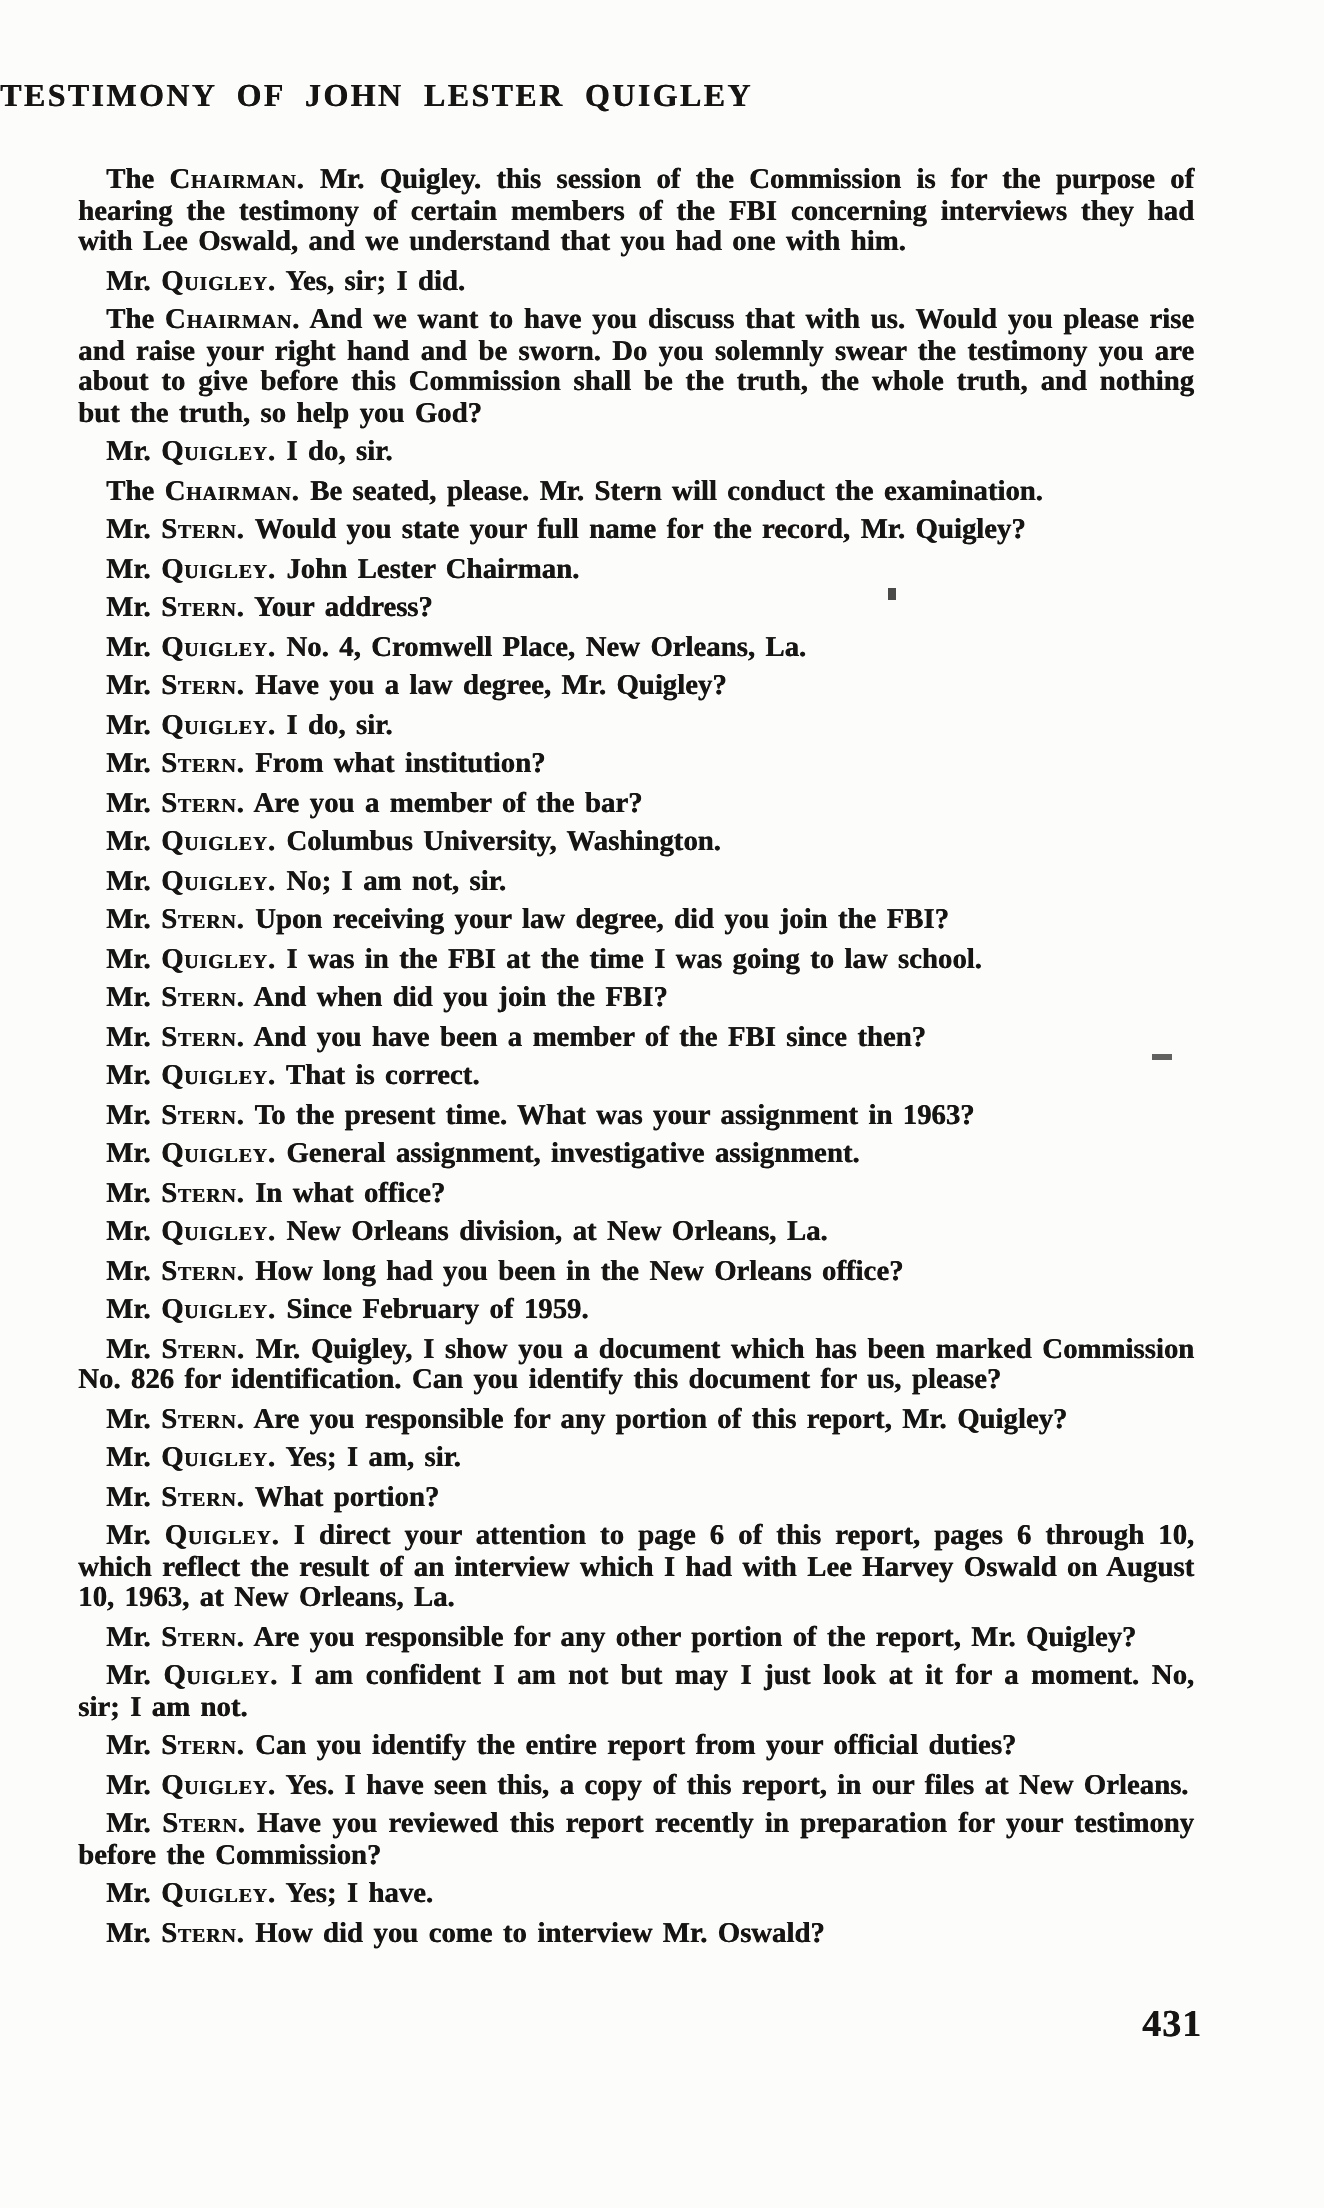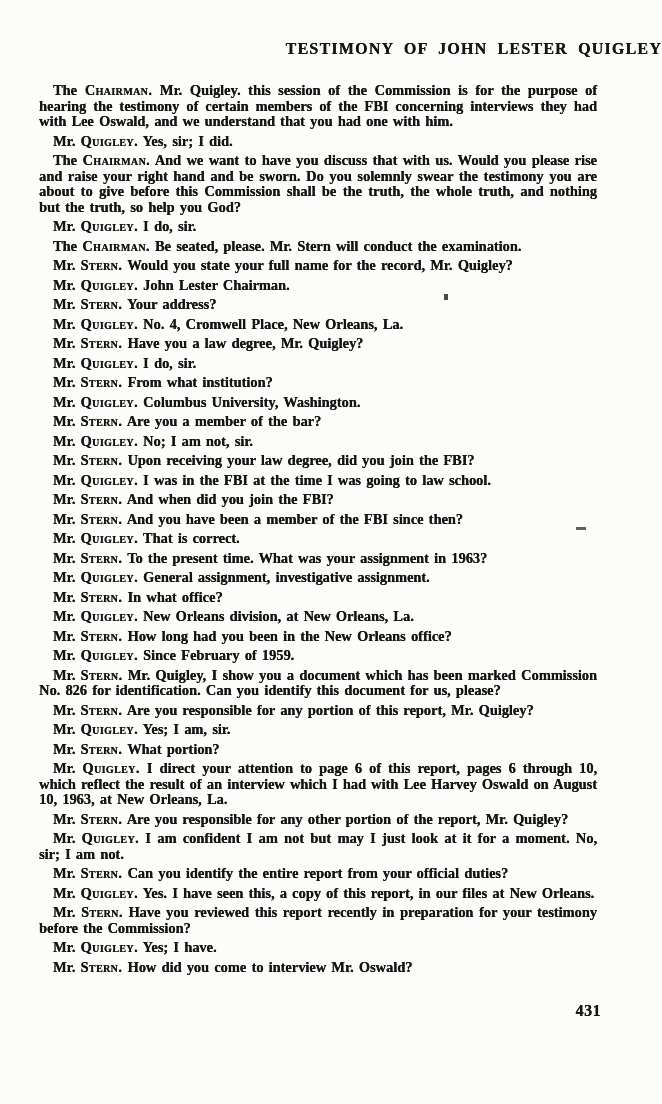--- a/index.html
+++ b/index.html
@@ -18,21 +18,21 @@
   .page {
     position: absolute;
     inset: 0;
   }
   .doc-title {
     position: absolute;
     top: 40px;
     left: 0;
     right: 0;
     margin: 0;
-    text-align: right;
+    text-align: left;
     font-size: 16px;
     font-weight: bold;
     letter-spacing: 1.2px;
     word-spacing: 5px;
     text-shadow: 0.2px 0 0 currentColor;
   }
   .testimony-body {
     position: absolute;
     top: 79px;
     left: 35px;
@@ -49,21 +49,21 @@
     font-weight: bold;
   }
   .speaker {
     font-variant: small-caps;
     letter-spacing: 0.4px;
   }
   .page-number {
     position: absolute;
     top: 1002px;
     right: 61px;
-    font-size: 16px;
+    font-size: 19px;
     font-weight: bold;
     letter-spacing: 0.5px;
     text-shadow: 0.2px 0 0 currentColor;
     text-align: center;
   }
   
   .speck-1 {
     position: absolute;
     left: 444px;
     top: 294px;
@@ -94,22 +94,22 @@
       <p class="para"><span>The</span> <span class="speaker">Chairman.</span> <span>And we want to have you discuss that with us. Would you please rise and raise your right hand and be sworn. Do you solemnly swear the testimony you are about to give before this Commission shall be the truth, the whole truth, and nothing but the truth, so help you God?</span></p>
       <p class="para"><span>Mr.</span> <span class="speaker">Quigley.</span> <span>I do, sir.</span></p>
       <p class="para"><span>The</span> <span class="speaker">Chairman.</span> <span>Be seated, please. Mr. Stern will conduct the examination.</span></p>
       <p class="para"><span>Mr.</span> <span class="speaker">Stern.</span> <span>Would you state your full name for the record, Mr. Quigley?</span></p>
       <p class="para"><span>Mr.</span> <span class="speaker">Quigley.</span> <span>John Lester Chairman.</span></p>
       <p class="para"><span>Mr.</span> <span class="speaker">Stern.</span> <span>Your address?</span></p>
       <p class="para"><span>Mr.</span> <span class="speaker">Quigley.</span> <span>No. 4, Cromwell Place, New Orleans, La.</span></p>
       <p class="para"><span>Mr.</span> <span class="speaker">Stern.</span> <span>Have you a law degree, Mr. Quigley?</span></p>
       <p class="para"><span>Mr.</span> <span class="speaker">Quigley.</span> <span>I do, sir.</span></p>
       <p class="para"><span>Mr.</span> <span class="speaker">Stern.</span> <span>From what institution?</span></p>
+      <p class="para"><span>Mr.</span> <span class="speaker">Stern.</span> <span>Are you a member of the bar?</span></p>
       <p class="para"><span>Mr.</span> <span class="speaker">Quigley.</span> <span>Columbus University, Washington.</span></p>
-      <p class="para"><span>Mr.</span> <span class="speaker">Stern.</span> <span>Are you a member of the bar?</span></p>
       <p class="para"><span>Mr.</span> <span class="speaker">Quigley.</span> <span>No; I am not, sir.</span></p>
       <p class="para"><span>Mr.</span> <span class="speaker">Stern.</span> <span>Upon receiving your law degree, did you join the FBI?</span></p>
       <p class="para"><span>Mr.</span> <span class="speaker">Quigley.</span> <span>I was in the FBI at the time I was going to law school.</span></p>
       <p class="para"><span>Mr.</span> <span class="speaker">Stern.</span> <span>And when did you join the FBI?</span></p>
       <p class="para"><span>Mr.</span> <span class="speaker">Stern.</span> <span>And you have been a member of the FBI since then?</span></p>
       <p class="para"><span>Mr.</span> <span class="speaker">Quigley.</span> <span>That is correct.</span></p>
       <p class="para"><span>Mr.</span> <span class="speaker">Stern.</span> <span>To the present time. What was your assignment in 1963?</span></p>
       <p class="para"><span>Mr.</span> <span class="speaker">Quigley.</span> <span>General assignment, investigative assignment.</span></p>
       <p class="para"><span>Mr.</span> <span class="speaker">Stern.</span> <span>In what office?</span></p>
       <p class="para"><span>Mr.</span> <span class="speaker">Quigley.</span> <span>New Orleans division, at New Orleans, La.</span></p>

